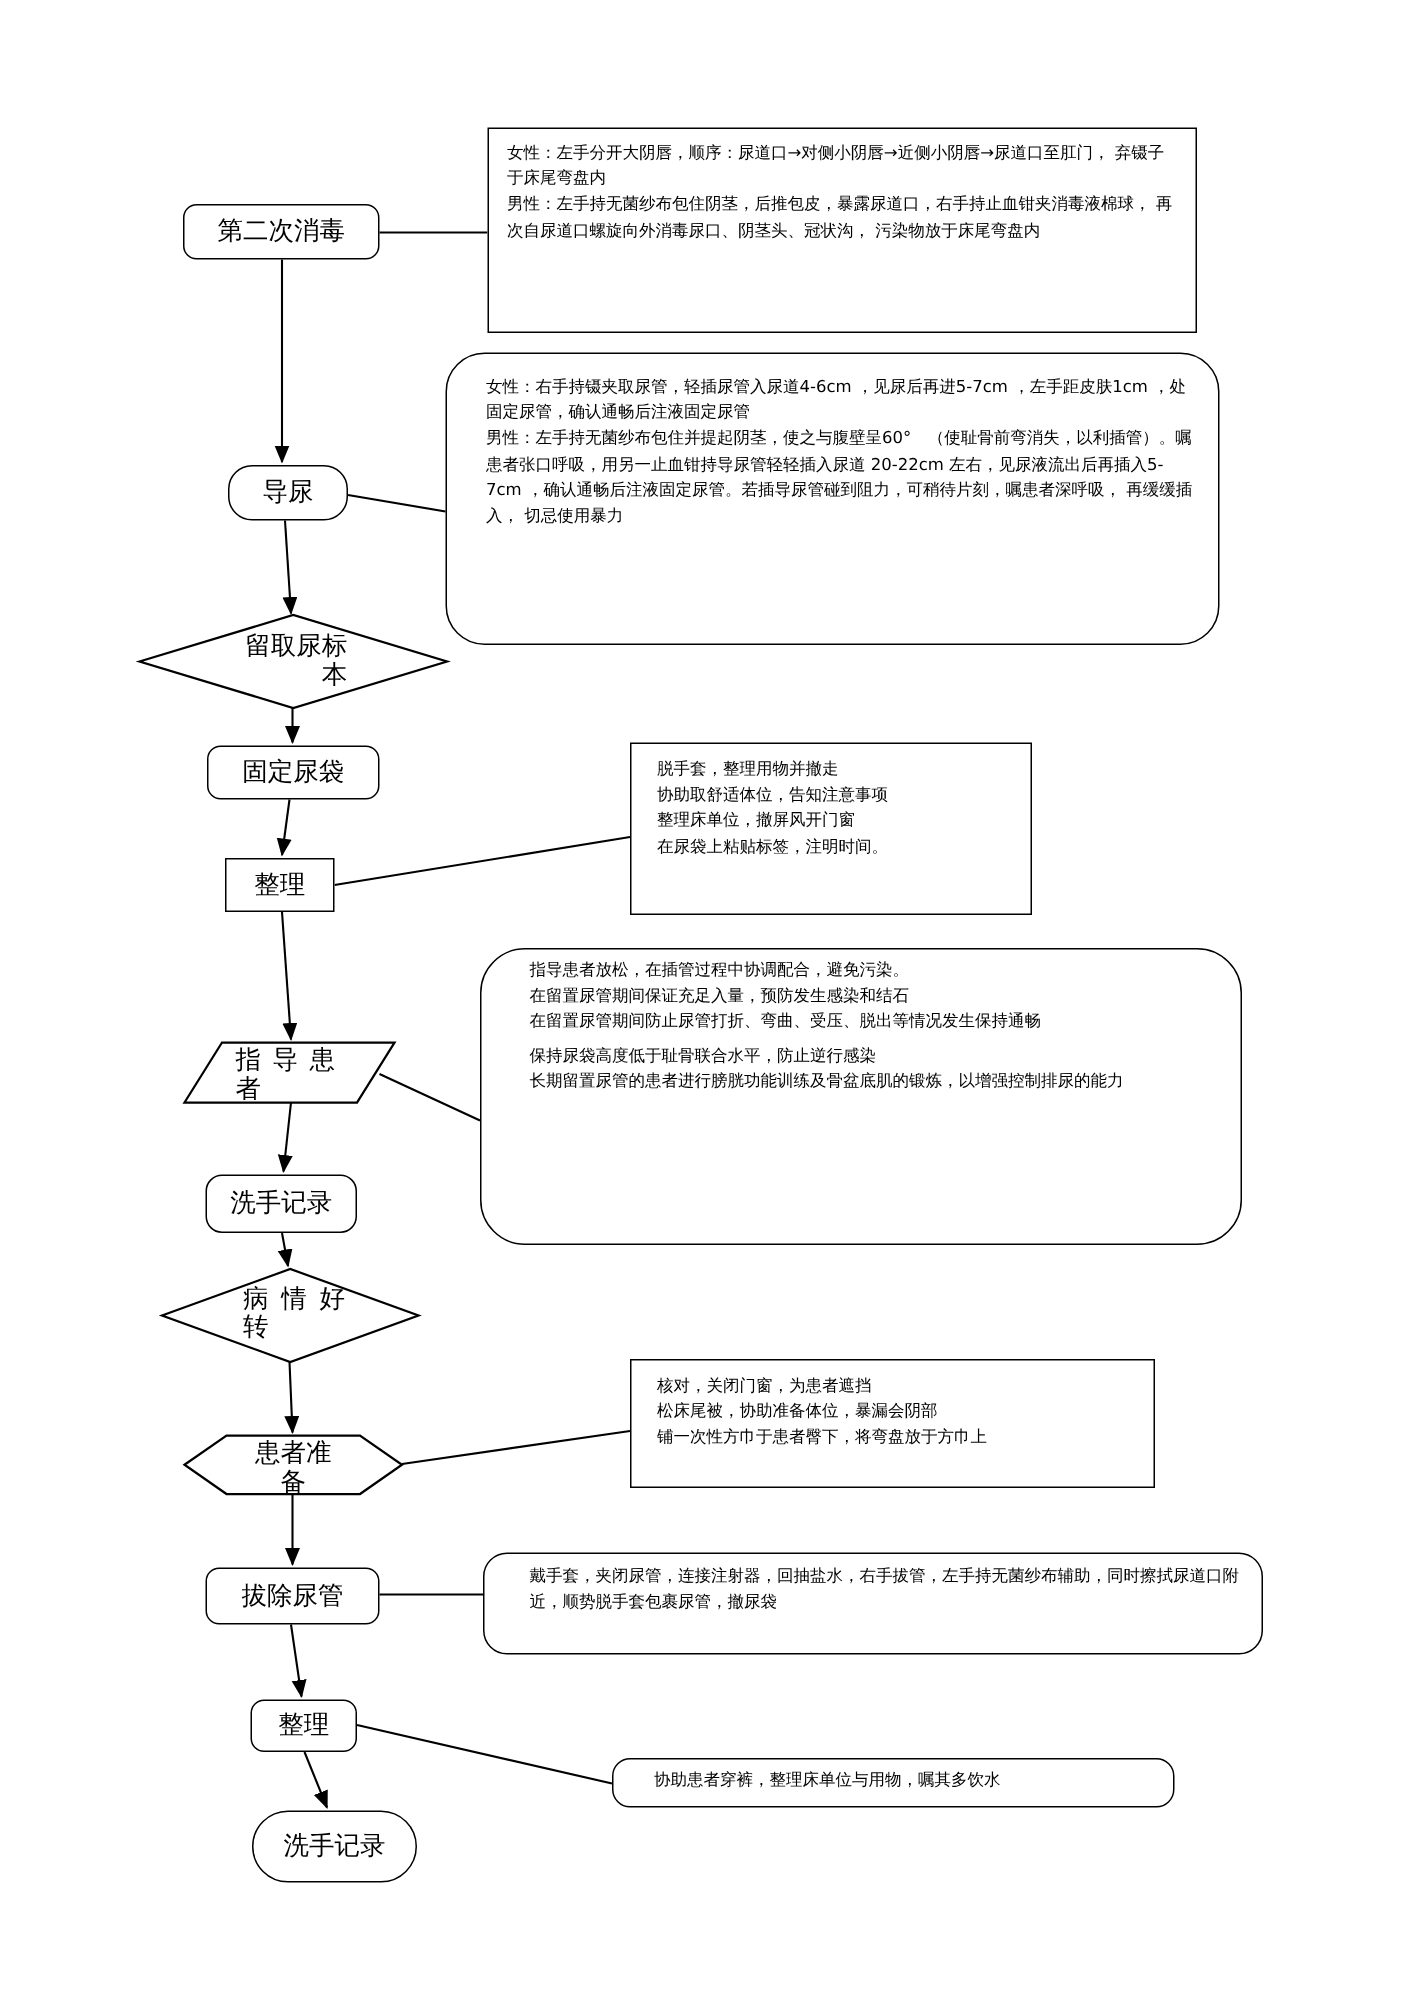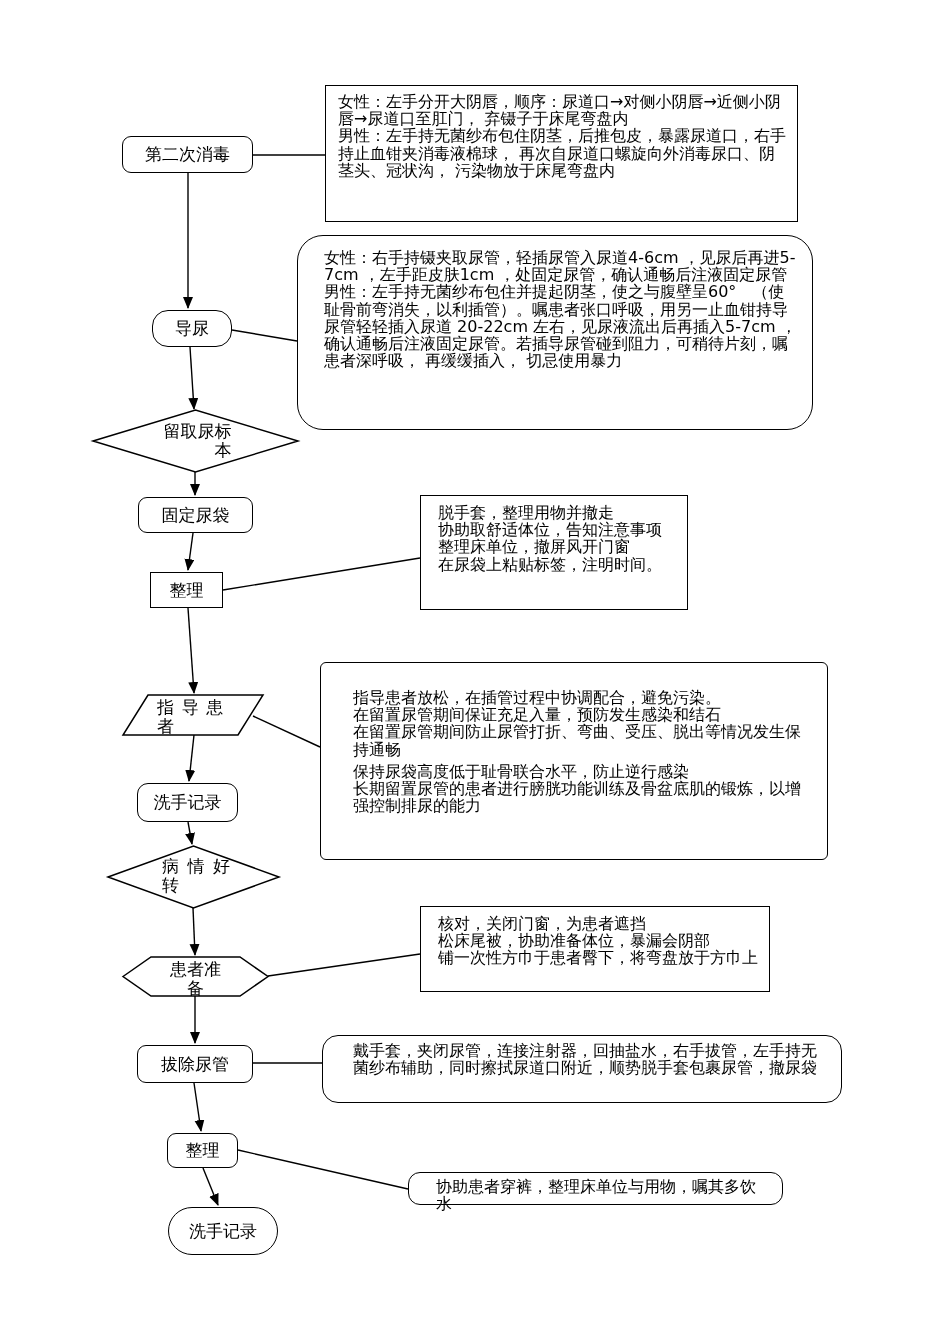--- a/index.html
+++ b/index.html
@@ -30,27 +30,27 @@
   .n8{left:108px;top:846px;width:171px;height:62px;display:block;text-align:left;}
   .n8 .lbl{display:block;margin:11px 0 0 54px;width:88px;letter-spacing:0.5em;}
   .n9{left:123px;top:957px;width:145px;height:39px;display:block;text-align:center;}
   .n9 .lbl{display:block;margin:3px auto 0;width:54px;}
   .n10{left:137px;top:1045px;width:116px;height:38px;border-radius:9px;}
   .n11{left:167px;top:1133px;width:71px;height:35px;border-radius:9px;}
   .n12{left:168px;top:1207px;width:110px;height:48px;border-radius:24px;}
   
   .a{
     position:absolute;box-sizing:border-box;border:1.5px solid #000;background:#fff;
-    font-size:16px;line-height:17.2px;text-align:left;overflow:visible;
+    font-size:11px;line-height:17.2px;text-align:left;overflow:visible;
   }
   .a .pline{margin:0;}
   .a1{left:325px;top:85px;width:473px;height:137px;padding:7px 10px 0 12px;}
   .a2{left:297px;top:235px;width:516px;height:195px;border-radius:26px;padding:13px 14px 0 26px;}
   .a3{left:420px;top:495px;width:268px;height:115px;padding:8px 10px 0 17px;}
-  .a4{left:320px;top:662px;width:508px;height:198px;border-radius:6px;padding:26px 14px 0 32px;}
+  .a4{left:320px;top:632px;width:508px;height:198px;border-radius:30px;padding:5px 14px 0 32px;}
   .a5{left:420px;top:906px;width:350px;height:86px;padding:8px 10px 0 17px;}
   .a6{left:322px;top:1035px;width:520px;height:68px;border-radius:16px;padding:6px 12px 0 30px;}
   .a7{left:408px;top:1172px;width:375px;height:33px;border-radius:12px;padding:5px 12px 0 27px;}
   .gap{margin-top:5px !important;}
 </style>
 </head>
 <body>
 
 <div class="canvas">
 

